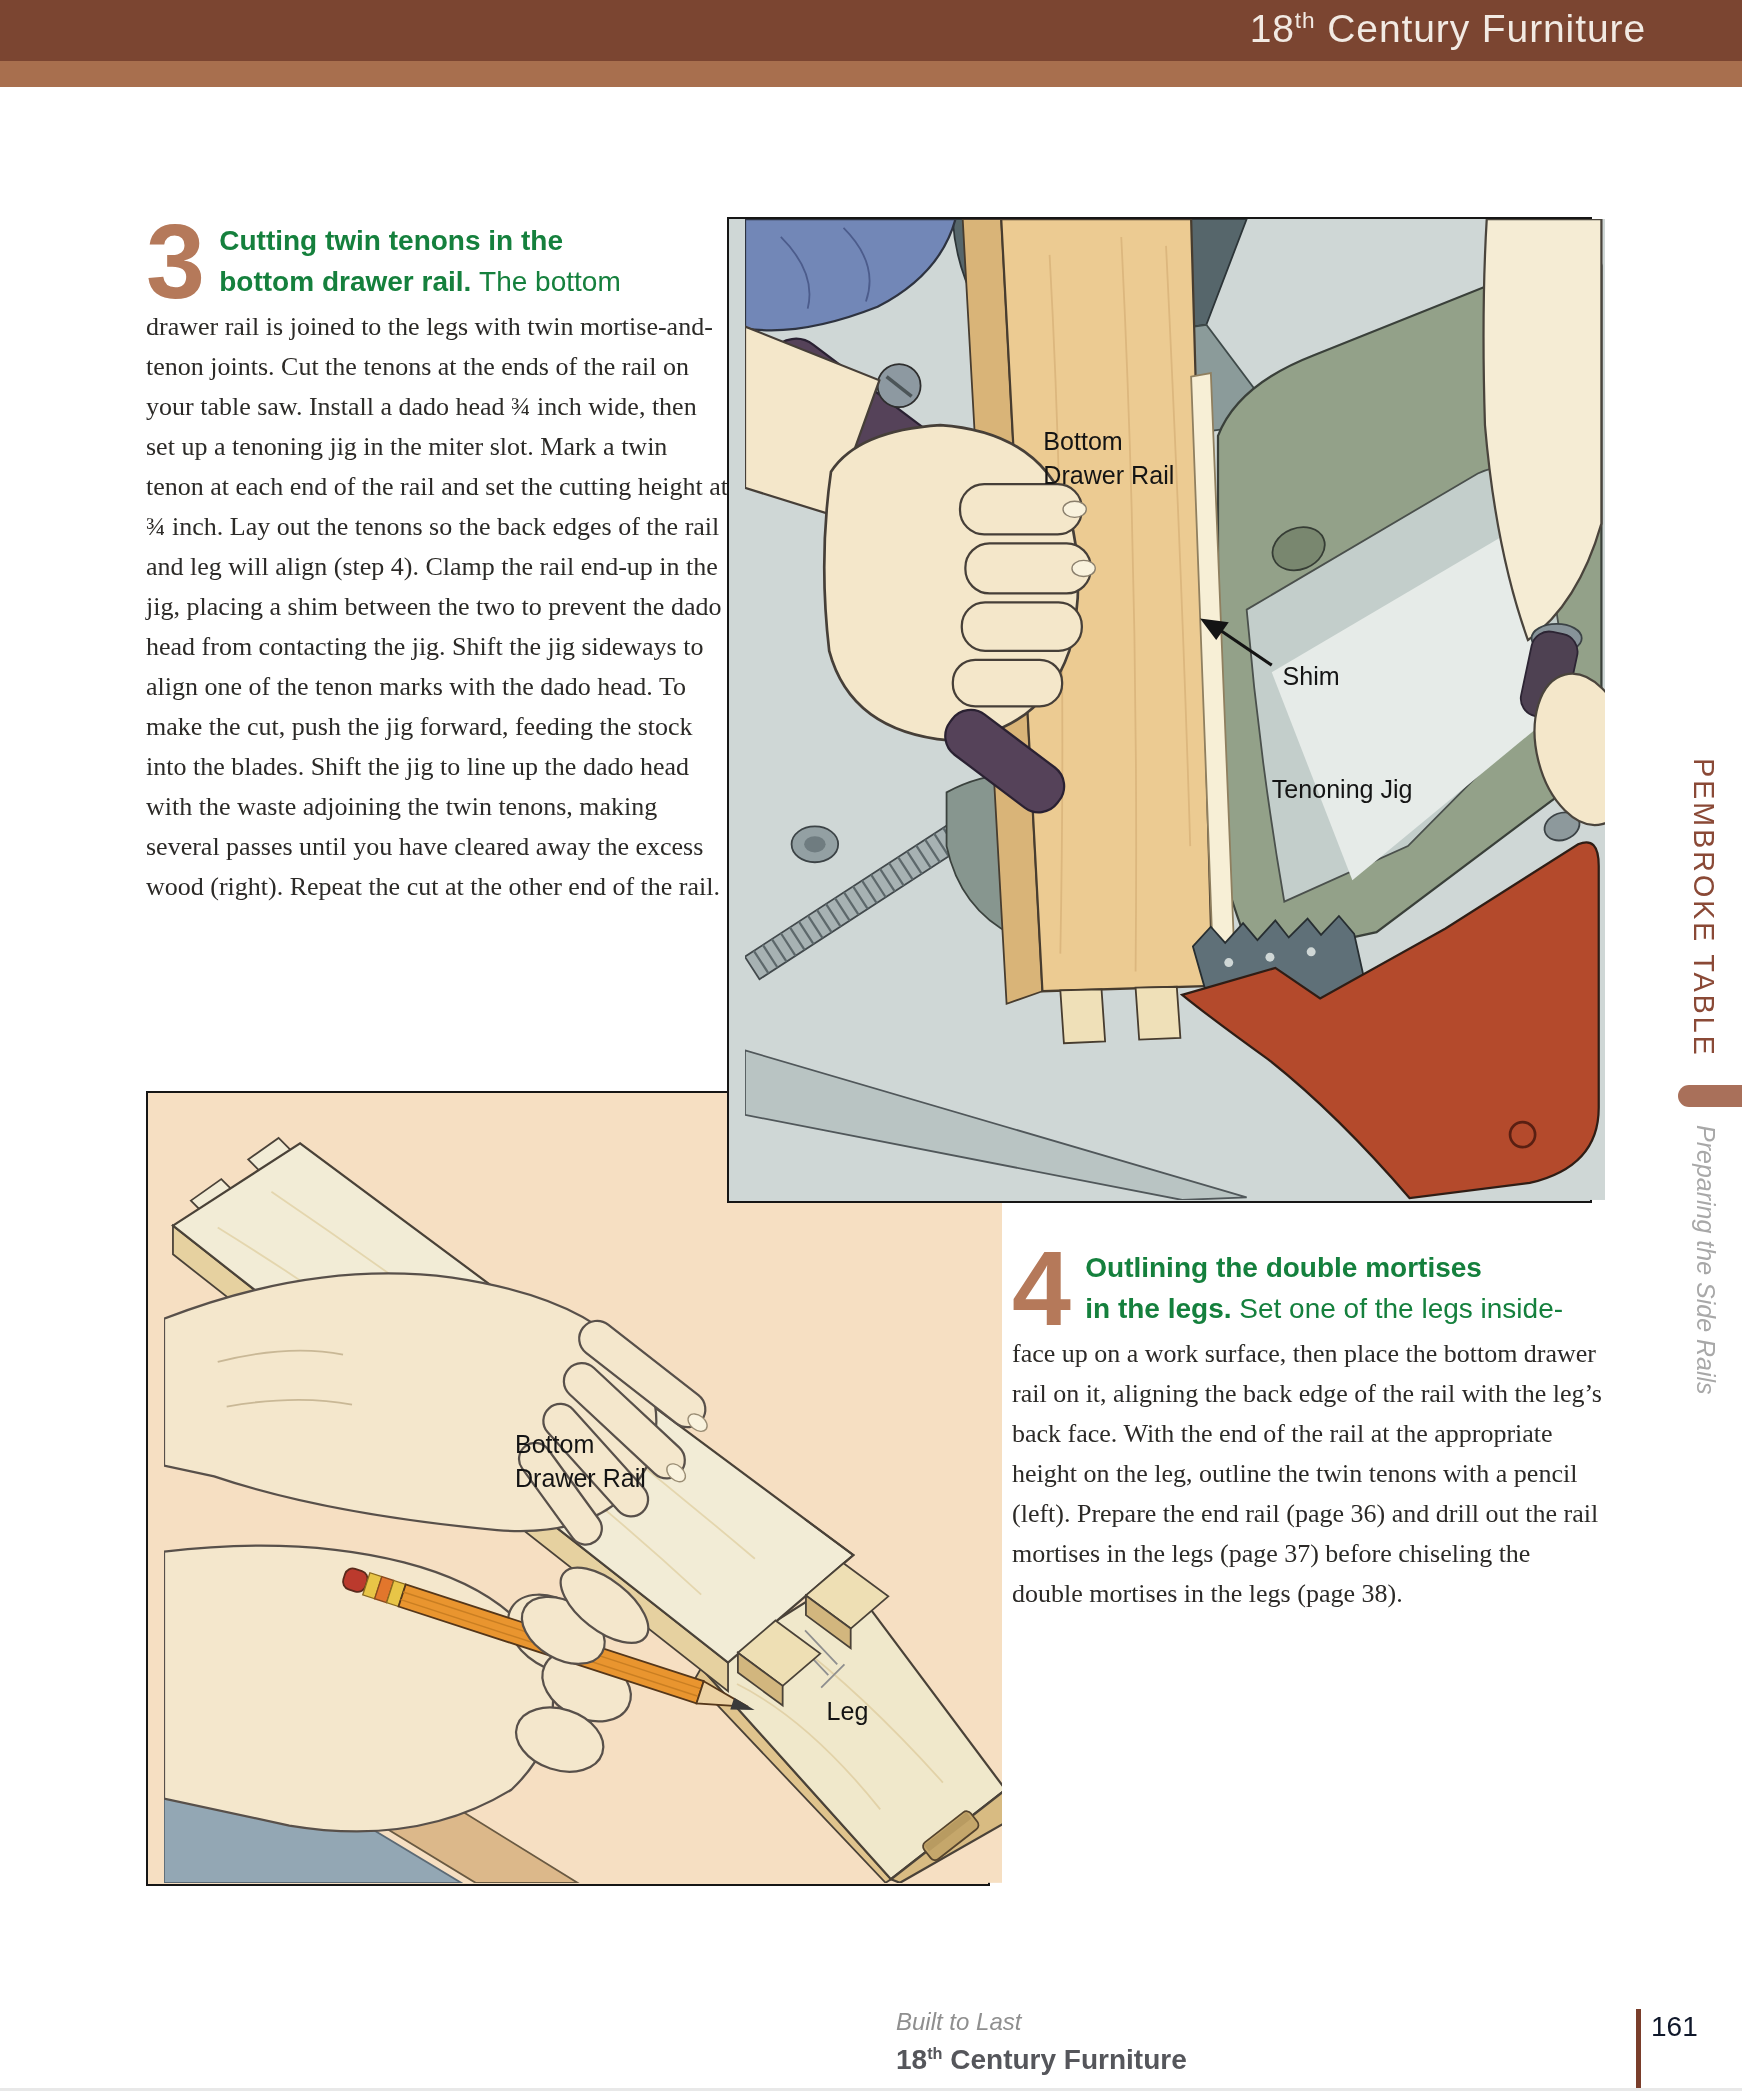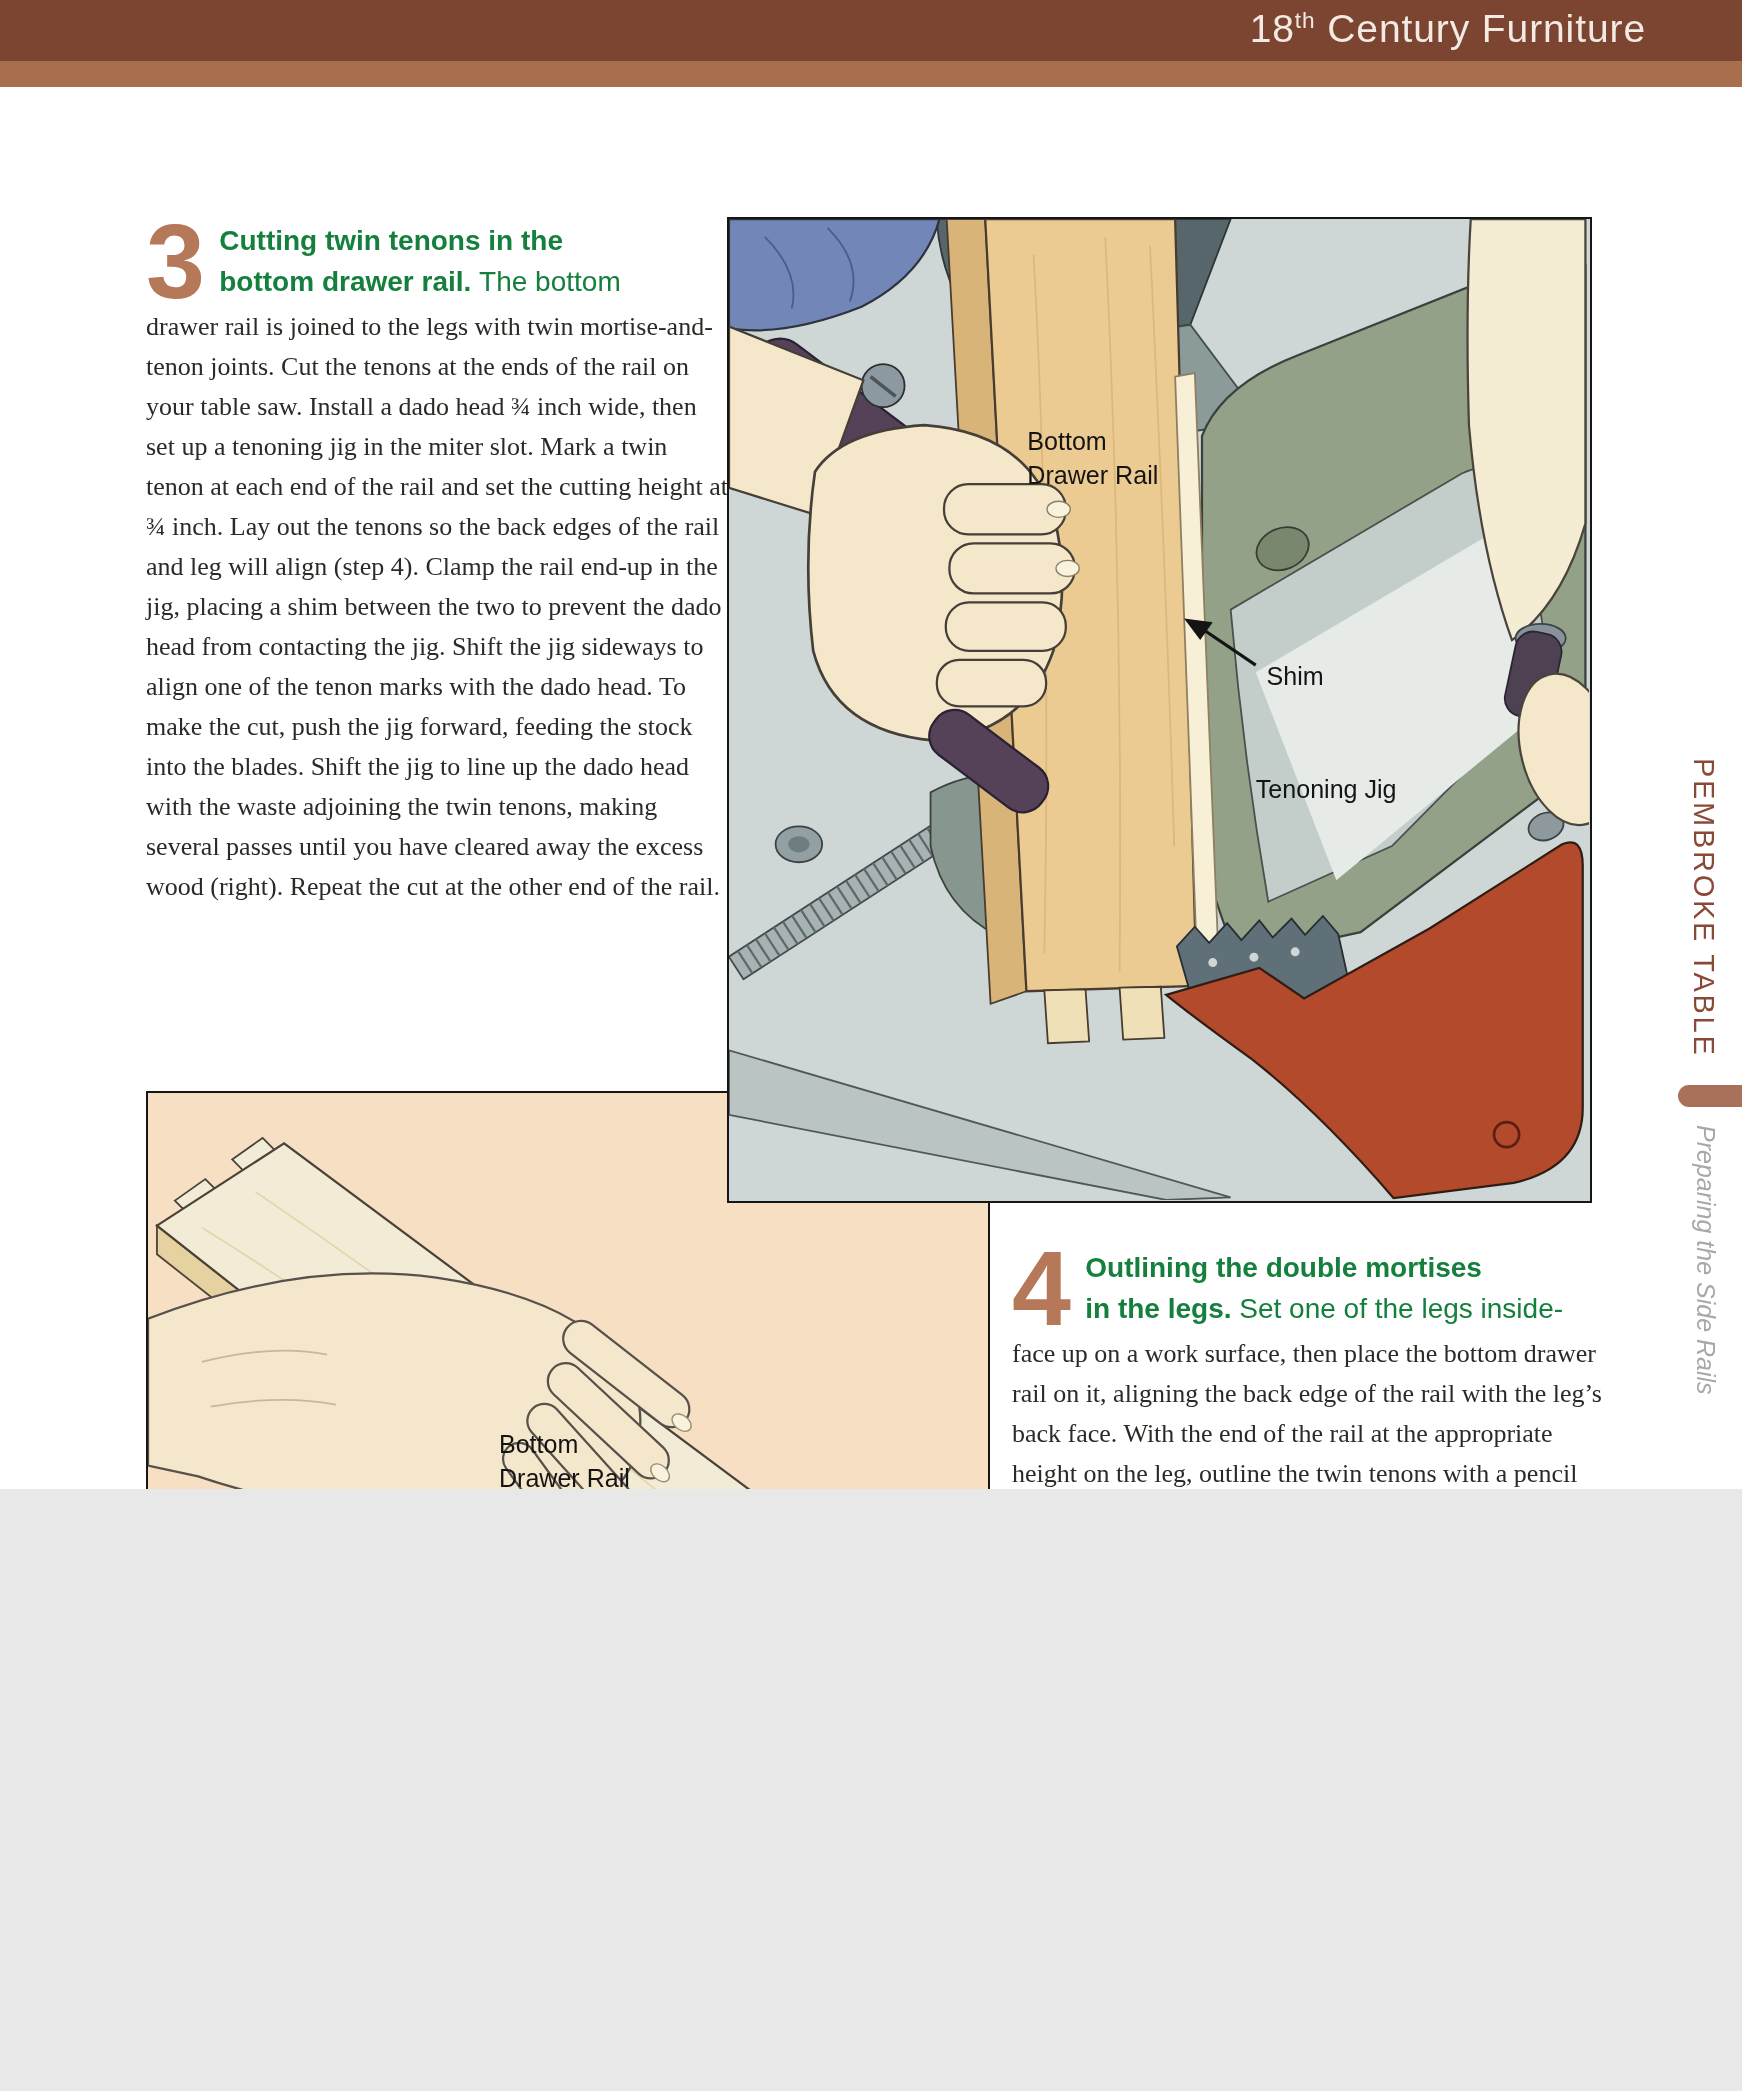--- a/index.html
+++ b/index.html
@@ -1,32 +1,32 @@
 <!DOCTYPE html>
 <html style="font-size:14.3px"><head>
 <meta charset="utf-8">
 <style>
   html,body{margin:0;padding:0;background:#e8e8e8;}
-  .page{position:relative;width:1743px;height:1489px;background:#ffffff;
+  .page{position:relative;width:1743px;height:2088px;background:#ffffff;
         font-family:"Liberation Sans",sans-serif;overflow:hidden;}
   
   .header-bar{position:absolute;left:0;top:0;width:1743px;height:61px;background:#7b4531;}
   .header-strip{position:absolute;left:0;top:61px;width:1743px;height:26px;background:#a86f4e;}
   .header-title{position:absolute;top:7.2px;right:97px;font-size:39px;font-weight:400;
         color:#f2eae3;letter-spacing:0.9px;}
   .sup{font-size:58%;vertical-align:super;}
   
   .step{position:absolute;color:#2c2a27;}
   .dropcap{float:left;font-size:106px;line-height:79px;font-weight:700;color:#b5795a;
         margin:1.8px 14.3px 0 0;}
   .step-head{font-size:28px;line-height:41px;font-weight:700;color:#15803d;}
   .step-head .hn{font-weight:400;}
   .step-body{font-size:26px;line-height:40px;margin-top:5.4px;color:#2c2a27;font-family:Liberation Serif, serif;}
   
-  .illus{position:absolute;border:2.7px solid #161616;box-sizing:border-box;}
+  .illus{position:absolute;border:2.7px solid #161616;box-sizing:border-box;padding-left:16px;}
   #illus-top{left:727px;top:217px;width:865px;height:986px;background:#cfd7d6;z-index:2;}
   #illus-bottom{left:146px;top:1091px;width:844px;height:795px;background:#f6dfc2;z-index:1;}
   .illus svg{display:block;}
   .illus text{font-family:"Liberation Sans",sans-serif;font-size:28px;fill:#141414;}
   
   .sidebar-section{position:absolute;left:1687px;top:758px;writing-mode:vertical-rl;
         font-size:29px;letter-spacing:2.7px;color:#8a4936;}
   .sidebar-bar{position:absolute;left:1678px;top:1085px;width:64px;height:21.5px;
         background:#a9705a;border-radius:12.5px 0 0 12.5px;}
   .sidebar-sub{position:absolute;left:1691px;top:1125px;writing-mode:vertical-rl;

